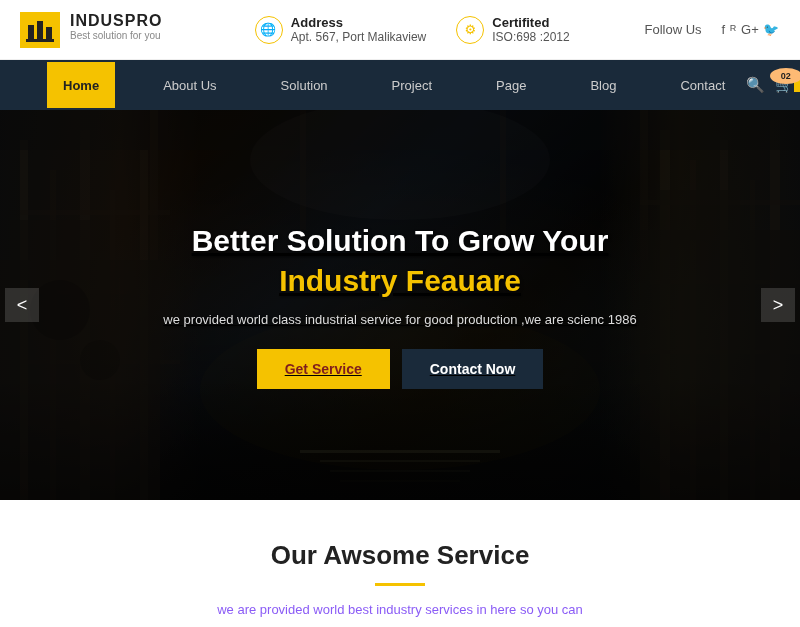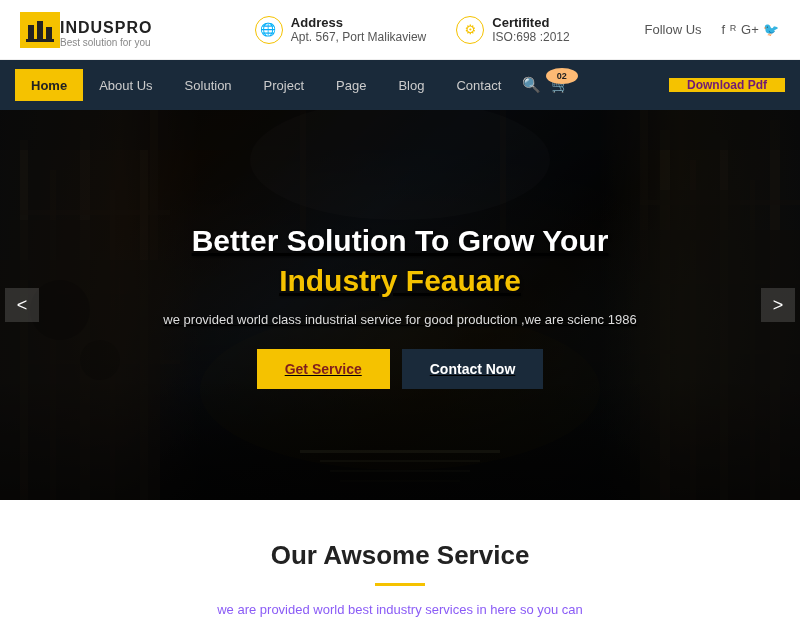--- a/index.html
+++ b/index.html
@@ -9,21 +9,22 @@
     .top-bar {
       display: flex;
       align-items: center;
       padding: 10px 20px;
       background: #fff;
       border-bottom: 1px solid #eee;
       height: 60px;
     }
     .logo-area {
       display: flex;
-      align-items: flex-end;
+      align-items: flex-start;
+      gap: 10px;
       min-width: 160px;
     }
     .logo-icon {
       width: 40px;
       height: 36px;
       background: #f5c200;
       display: flex;
       align-items: center;
       justify-content: center;
       font-size: 18px;
@@ -81,27 +82,28 @@
       padding: 0 15px;
     }
     .nav-items {
       display: flex;
       align-items: center;
       flex: 1;
       gap: 0;
     }
     .nav-item {
       padding: 8px 16px;
-      height: 32px;
+      height: 46px;
       display: flex;
       align-items: center;
       font-size: 13px;
       color: #ccc;
       cursor: pointer;
       white-space: nowrap;
+      margin-left: 32px;
     }
     .nav-item.active {
       background: #f5c200;
       color: #222;
       font-weight: 700;
     }
     .nav-icons {
       display: flex;
       align-items: center;
       gap: 10px;

